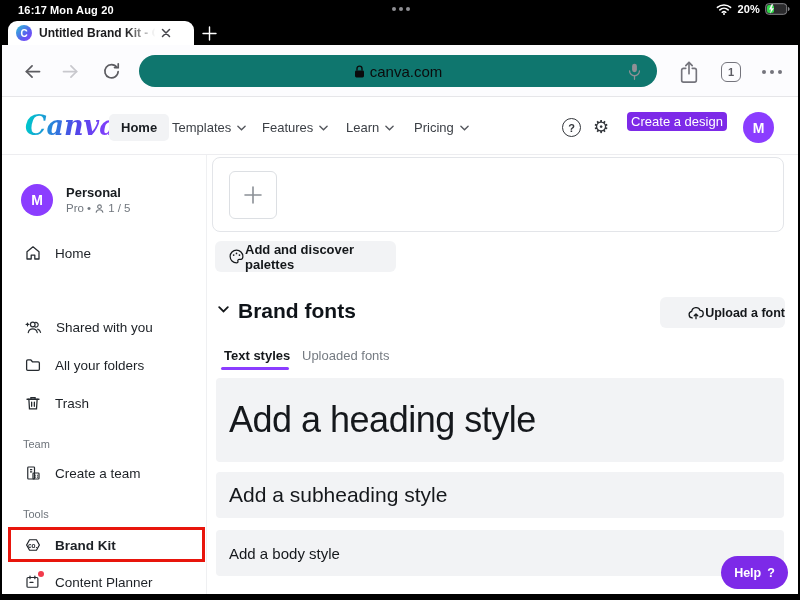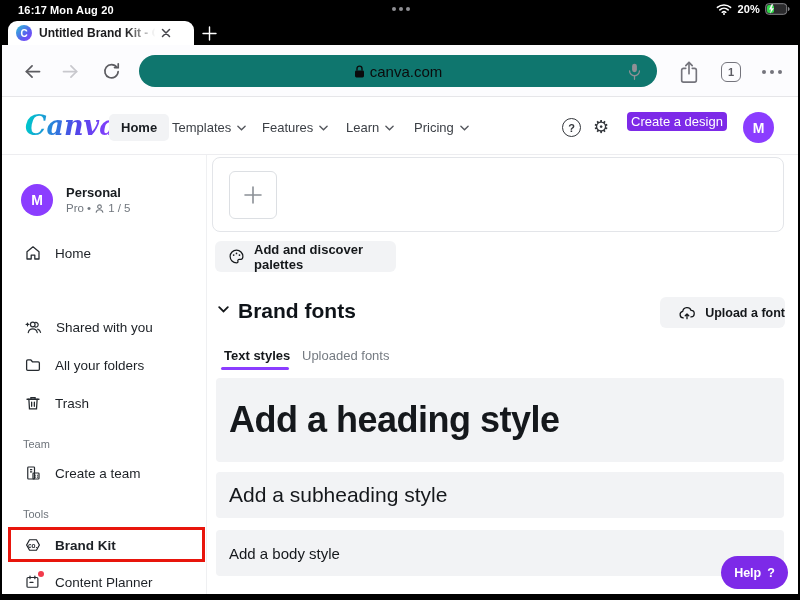--- a/index.html
+++ b/index.html
@@ -55,30 +55,30 @@
   .side-item{position:absolute;left:24px;display:flex;align-items:center;gap:13px;color:#1d2126;}
   .side-item .lbl{font-size:13.5px;font-weight:500;}
   .section-label{position:absolute;left:23px;font-size:11px;color:#6e747b;}
   #brandkit-highlight{left:8px;top:527px;width:197px;height:35px;border:3px solid #e8150c;}
   .hex-label{font-size:6.5px;font-weight:700;}
   #planner-dot{position:absolute;right:-2px;top:-2px;width:6px;height:6px;border-radius:50%;background:#f23b4c;}
 
   
   #palettes-card{left:212px;top:157px;width:572px;height:75px;border:1px solid #e3e5e9;border-radius:8px;}
   #add-palette-tile{left:229px;top:171px;width:48px;height:48px;border:1px solid #dcdfe3;border-radius:6px;display:flex;align-items:center;justify-content:center;}
-  .gray-button{position:absolute;background:#f2f3f5;border-radius:6px;display:flex;align-items:center;gap:9px;font-size:13px;font-weight:600;color:#14171a;}
+  .gray-button{position:absolute;background:#f2f3f5;border-radius:6px;display:flex;align-items:center;font-size:13px;font-weight:600;color:#14171a;}
   #palettes-button{left:215px;top:241px;width:181px;height:31px;padding-left:13px;}
   #fonts-chevron{left:218px;top:306px;}
   #fonts-heading{left:238px;top:299px;font-size:21px;font-weight:800;color:#0e1318;}
   #upload-font-button{left:660px;top:297px;width:125px;height:31px;padding-left:12px;font-size:12.5px;justify-content:flex-end;}
   #tab-text-styles{left:224px;top:348px;font-size:13px;font-weight:700;color:#14171a;}
   #tab-uploaded-fonts{left:302px;top:348px;font-size:13px;font-weight:500;color:#757b82;}
   #tab-underline{left:221px;top:367px;width:68px;height:2.5px;background:#8b3dff;border-radius:2px;}
   .style-row{position:absolute;left:216px;width:568px;background:#f2f3f5;border-radius:4px;display:flex;align-items:center;padding-left:13px;color:#15181c;}
-  #row-heading{top:378px;height:84px;font-size:36px;font-weight:700;letter-spacing:-.5px;}
+  #row-heading{top:378px;height:84px;font-size:36px;font-weight:400;letter-spacing:-.5px;}
   #row-subheading{top:472px;height:46px;font-size:21px;font-weight:400;}
   #row-body{top:530px;height:46px;font-size:15px;font-weight:400;}
   #help-button{left:721px;top:556px;width:67px;height:33px;background:#7d2ae8;border-radius:17px;color:#fff;display:flex;align-items:center;justify-content:center;gap:6px;font-size:12.5px;font-weight:600;}
 </style>
 </head>
 <body>
 
 <div id="screen">
 
   <span class="abs status-text" id="status-time">16:17</span>

